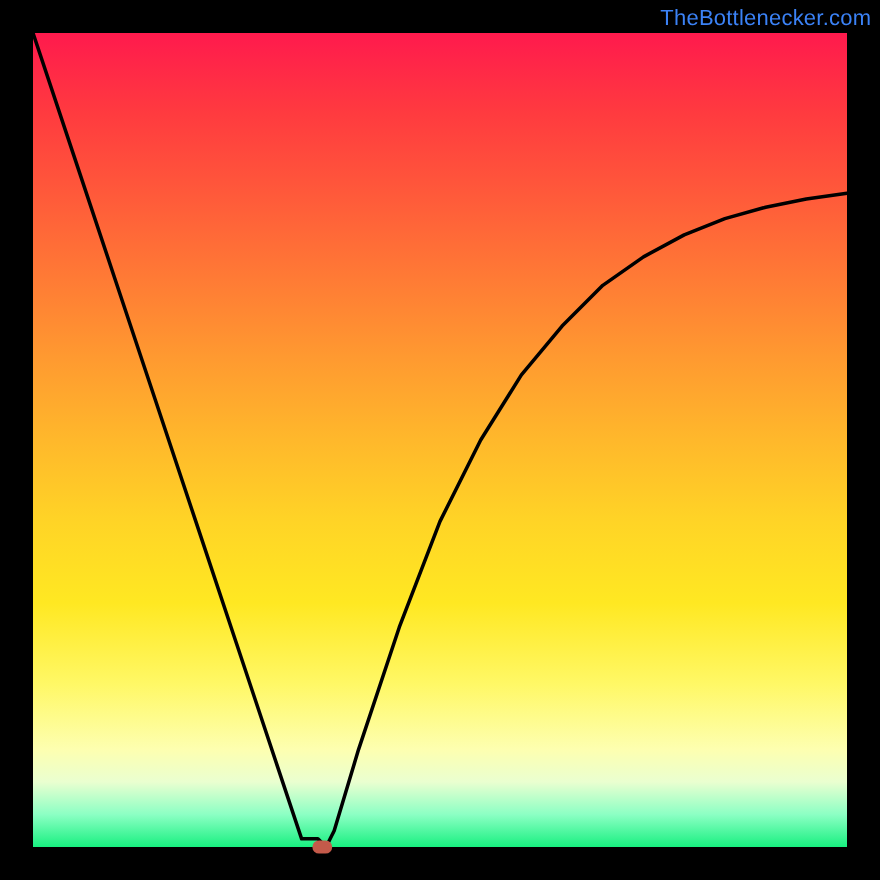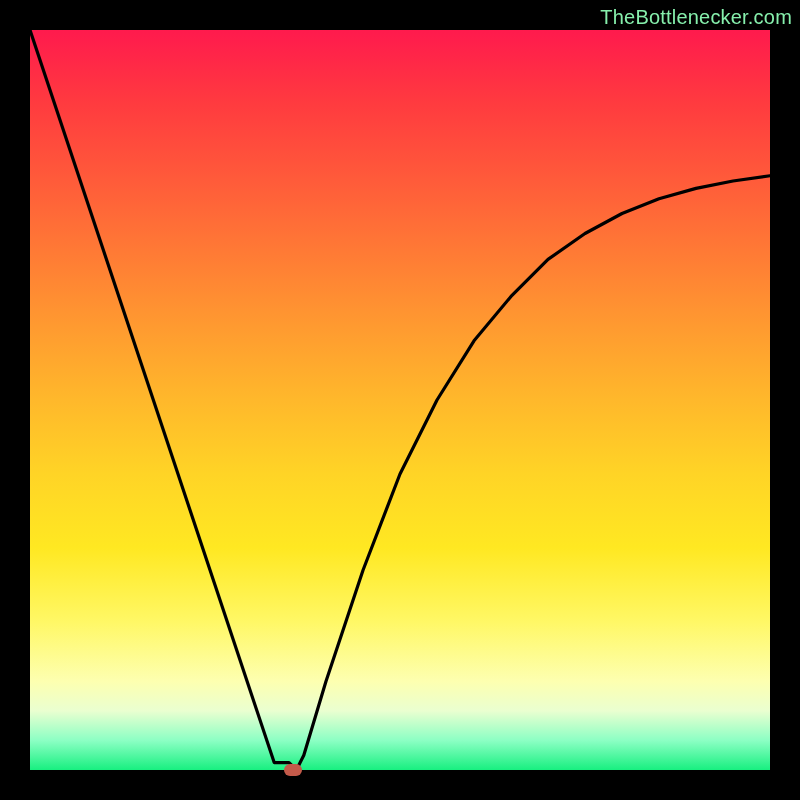--- a/index.html
+++ b/index.html
@@ -38,21 +38,21 @@
       #fdffb0 88%,
       #eaffd0 92%,
       #8cffc4 96%,
       #18f080 100%
     );
   }
   .watermark {
     position: absolute;
     top: 6px;
     right: 8px;
-    color: #86efac;
+    color: #3b82f6;
     font-size: 20px;
     font-weight: 500;
     letter-spacing: 0.2px;
     user-select: none;
   }
   svg.curve {
     position: absolute;
     left: 0;
     top: 0;
     width: 740px;

